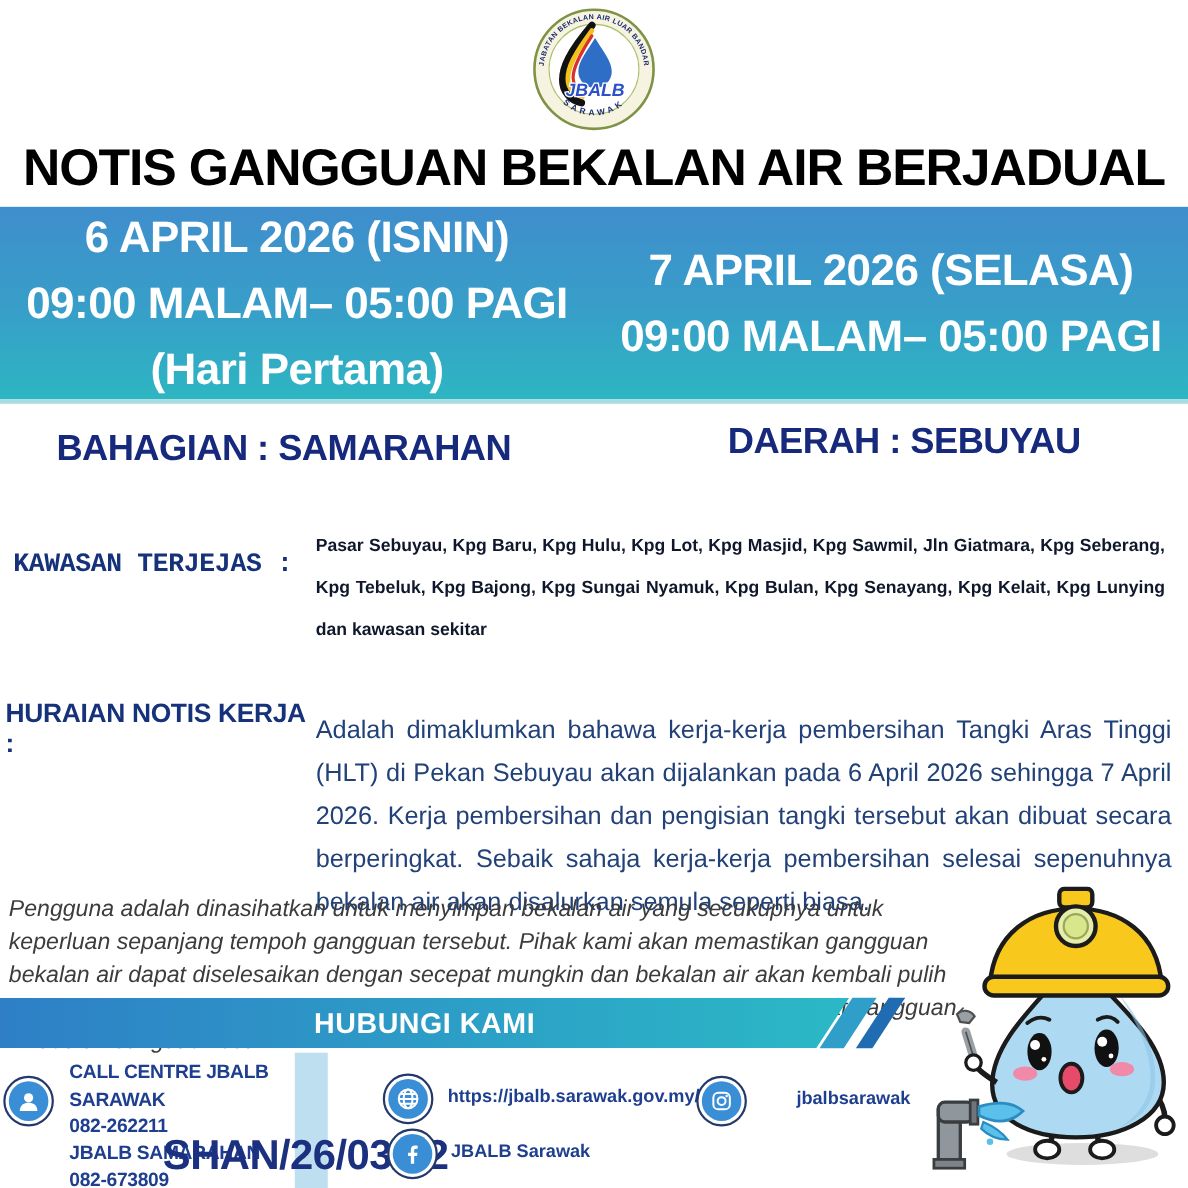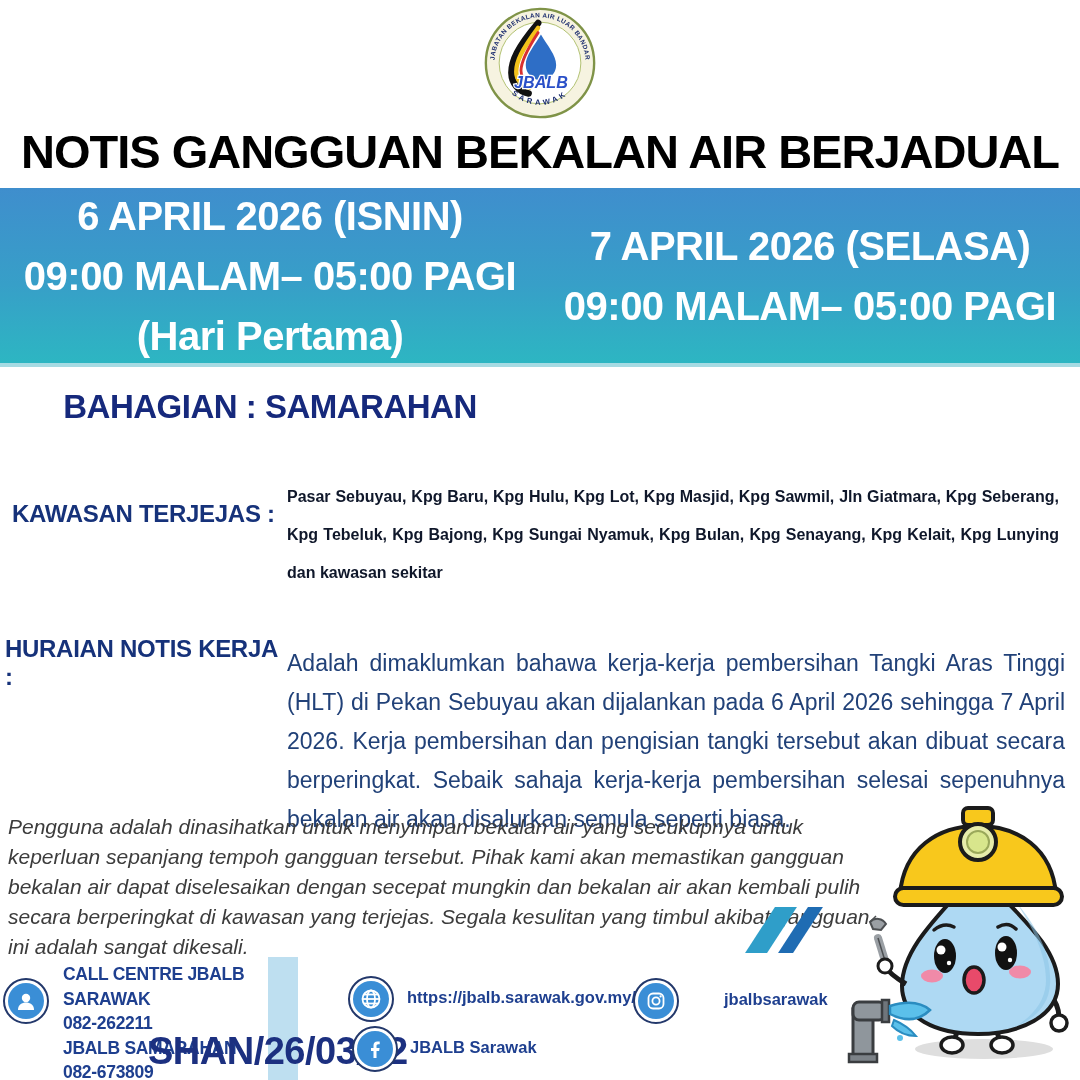--- a/index.html
+++ b/index.html
@@ -24,21 +24,21 @@
                  line-height:60px; text-align:center; letter-spacing:-0.5px; }
 
   
   .region-row { position:absolute; top:388px; left:0; width:100%; display:flex;gap:48px; }
   .region-row .half { width:50%; text-align:center; font-size:33px; font-weight:700;
                       color:#16297c; letter-spacing:-0.5px; }
   .region-row .half.daerah { position:relative; top:-6px; }
 
   
   .sec-label { position:absolute; font-size:24px; font-weight:700; color:#16327a; letter-spacing:-0.3px; }
-  .kawasan-label { left:12px; top:500px; width:275px; }
+  .kawasan-label { left:12px; top:500px; width:275px;font-family:Liberation Mono, monospace; }
   .kawasan-content { position:absolute; left:287px; top:478px; width:772px;
                      font-size:16px; font-weight:700; color:#0f172a;
                      line-height:38px; text-align:justify; }
   .huraian-label { left:5px; top:635px; width:280px; }
   .huraian-content { position:absolute; left:287px; top:644px; width:778px;
                      font-size:23px; font-weight:400; color:#214178;
                      line-height:39px; text-align:justify; }
 
   
   .disclaimer { position:absolute; left:8px; top:812px; width:868px;
@@ -110,30 +110,34 @@
       <div>(Hari Pertama)</div>
     </div>
     <div class="col">
       <div>7 APRIL 2026 (SELASA)</div>
       <div>09:00 MALAM– 05:00 PAGI</div>
     </div>
   </div>
 
   <div class="region-row">
     <div class="half">BAHAGIAN : SAMARAHAN</div>
+    <div class="half daerah">DAERAH : SEBUYAU</div>
   </div>
 
   <div class="sec-label kawasan-label">KAWASAN TERJEJAS :</div>
   <div class="kawasan-content">Pasar Sebuyau, Kpg Baru, Kpg Hulu, Kpg Lot, Kpg Masjid, Kpg Sawmil, Jln Giatmara, Kpg Seberang, Kpg Tebeluk, Kpg Bajong, Kpg Sungai Nyamuk, Kpg Bulan, Kpg Senayang, Kpg Kelait, Kpg Lunying dan kawasan sekitar</div>
 
   <div class="sec-label huraian-label">HURAIAN NOTIS KERJA :</div>
   <div class="huraian-content">Adalah dimaklumkan bahawa kerja-kerja pembersihan Tangki Aras Tinggi (HLT) di Pekan Sebuyau akan dijalankan pada 6 April 2026 sehingga 7 April 2026. Kerja pembersihan dan pengisian tangki tersebut akan dibuat secara berperingkat. Sebaik sahaja kerja-kerja pembersihan selesai sepenuhnya bekalan air akan disalurkan semula seperti biasa.</div>
 
   <div class="disclaimer">Pengguna adalah dinasihatkan untuk menyimpan bekalan air yang secukupnya untuk keperluan sepanjang tempoh gangguan tersebut. Pihak kami akan memastikan gangguan bekalan air dapat diselesaikan dengan secepat mungkin dan bekalan air akan kembali pulih secara berperingkat di kawasan yang terjejas. Segala kesulitan yang timbul akibat gangguan ini adalah sangat dikesali.</div>
 
+  <div class="hubungi">
+    <span>HUBUNGI KAMI</span>
+  </div>
   <div class="stripe s1"></div>
   <div class="stripe s2"></div>
 
   <div class="pale-stripe"></div>
 
   <div class="cicon" style="left:3px; top:978px;">
     <div class="inner">
       <svg viewBox="0 0 24 24">
         <circle cx="12" cy="9" r="4.2" fill="#ffffff"></circle>
         <path d="M4,21 C4,15.5 8,13.5 12,13.5 C16,13.5 20,15.5 20,21 Z" fill="#ffffff"></path>

